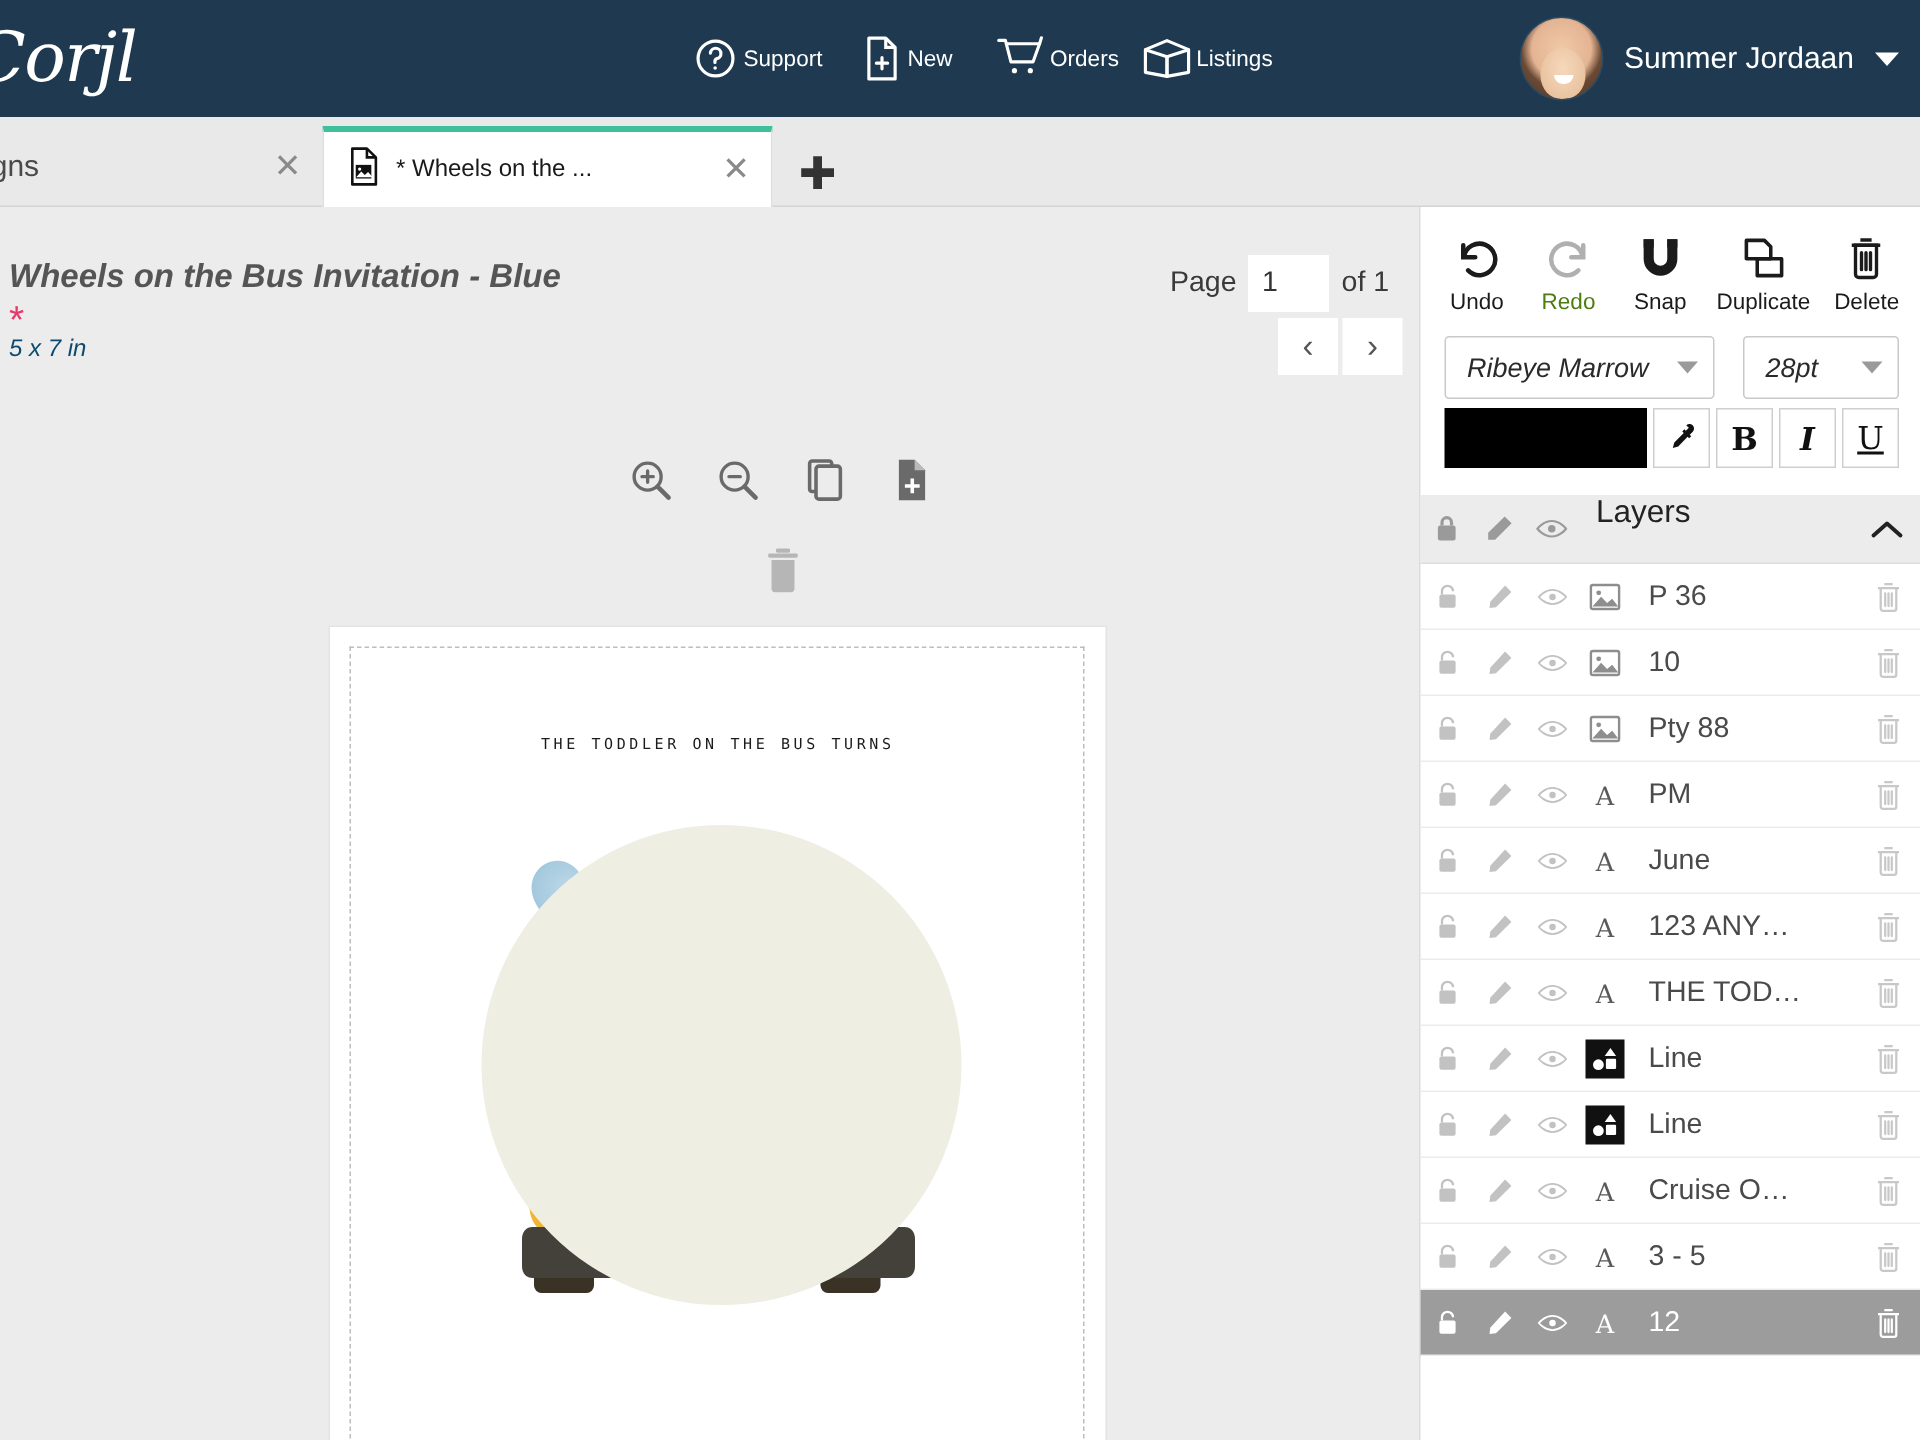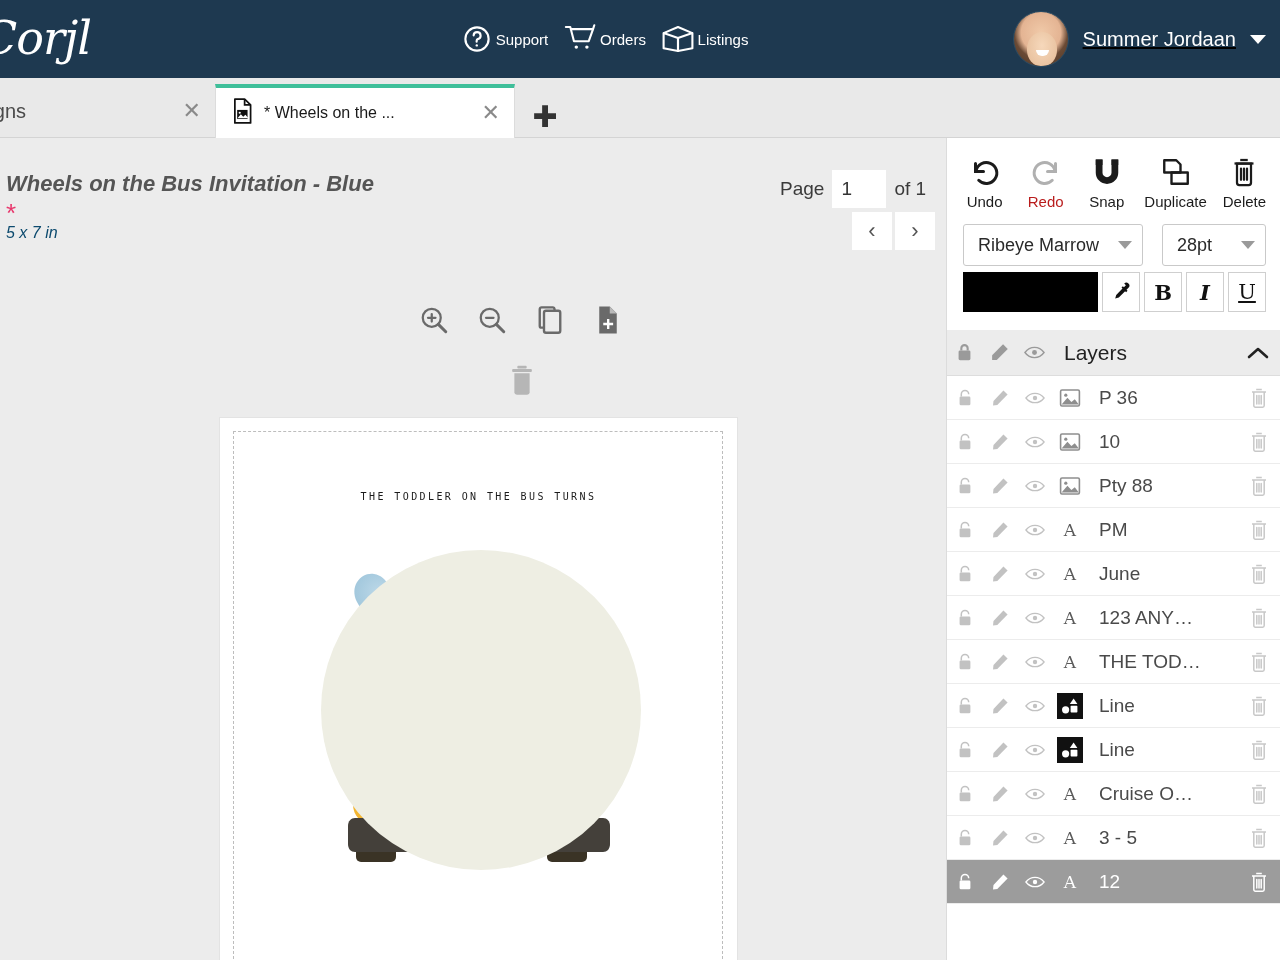--- a/index.html
+++ b/index.html
@@ -24,21 +24,21 @@
   }
   .navitems { position: absolute; left: 455px; top: 0; height: 78px; display: flex; }
   .navitem {
     width: 100px; height: 78px; display: flex; flex-direction: row;
     align-items: center; justify-content: center; gap: 4px; cursor: pointer;
   }
   .navitem .ico { height: 30px; display: flex; align-items: center; }
   .navitem .lbl { color: #ffffff; font-size: 15px; }
   .profile {
     position: absolute; right: 14px; top: 0; height: 78px;
-    display: flex; align-items: center; gap: 14px; cursor: pointer; text-decoration: underline;
+    display: flex; align-items: center; gap: 14px; cursor: pointer;
   }
   .avatar {
     width: 56px; height: 56px; border-radius: 50%;
     background: radial-gradient(circle at 50% 38%, #f0c9a8 0%, #e4b493 46%, #6a4a35 62%, #4a3526 100%);
     position: relative; overflow: hidden; border: 1px solid #2b4b63;
   }
   .avatar::before {
     content: ""; position: absolute; left: 13px; top: 20px; width: 30px; height: 34px;
     border-radius: 50% 50% 46% 46%;
     background: radial-gradient(ellipse at 50% 40%, #f6d8bb 0%, #eac4a2 70%, #d9ab86 100%);
@@ -143,44 +143,44 @@
   .right-panel {
     position: absolute; left: 946px; top: 138px; width: 334px; height: 822px;
     background: #ffffff; border-left: 1px solid #dcdcdc;
   }
   .rp-tools { display: flex; padding: 16px 12px 10px 14px; gap: 14px; }
   .rp-tool {
     flex: 1; display: flex; flex-direction: column; align-items: center; gap: 3px; cursor: pointer;
   }
   .rp-tool .ico { height: 36px; display: flex; align-items: center; }
   .rp-tool .lbl { font-size: 15px; color: #1b1b1b; }
-  .rp-tool.disabled .lbl { color: #b91c1c; }
-
-  .rp-font-row { display: flex; gap: 19px; padding: 4px 14px 0 16px; }
+  .rp-tool.disabled .lbl { color: #4d7c0f; }
+
+  .rp-font-row { display: flex; gap: 19px; padding: 4px 14px 0 16px; font-style: italic; }
   .select-box {
     height: 42px; background: #fff; border: 1px solid #c9c9c9; border-radius: 3px;
     display: flex; align-items: center; justify-content: space-between;
     padding: 0 10px 0 14px; cursor: pointer;
   }
   .sel-font { flex: 1 1 auto; }
   .sel-size { width: 104px; }
   .select-box .val { font-size: 18px; color: #2a2a2a; }
   .sel-caret { width: 0; height: 0; border-left: 7px solid transparent; border-right: 7px solid transparent; border-top: 8px solid #9a9a9a; }
 
   .rp-style-row { display: flex; gap: 4px; padding: 6px 14px 0 16px; align-items: stretch; }
   .color-swatch { flex: 1 1 auto; height: 40px; background: #000000; cursor: pointer; }
   .sq-btn {
     width: 38px; height: 40px; border: 1px solid #cfcfcf; background: #fff;
     display: flex; align-items: center; justify-content: center; cursor: pointer;
     font-size: 21px; color: #111;
   }
 
   .layers-header {
     margin: 18px 0 0 0; height: 46px; background: #ececec;
-    display: flex; align-items: center; border-bottom: 1px solid #ddd;
+    display: flex; border-bottom: 1px solid #ddd;
   }
   .lh-icocell { width: 35px; display: flex; align-items: center; justify-content: center; }
   .layers-title { flex: 1; font-size: 21px; color: #222; padding-left: 12px; }
   .layers-collapse { width: 44px; display: flex; align-items: center; justify-content: center; cursor: pointer; }
 
   .layer-row {
     height: 44px; display: flex; align-items: center;
     border-bottom: 1px solid #ececec;
   }
   .layer-row.selected { background: #9c9c9c; }
@@ -206,20 +206,30 @@
         <span class="ico">
           <svg width="30" height="30" viewBox="0 0 24 24" fill="none" stroke="#fff" stroke-width="1.7">
             <circle cx="12" cy="12" r="9.3"></circle>
             <path d="M9.3 9.1a2.8 2.8 0 1 1 3.3 3c-.6.2-.9.8-.9 1.5v.5" stroke-linecap="round"></path>
             <circle cx="11.8" cy="17.1" r="0.95" fill="#fff" stroke="none"></circle>
           </svg>
         </span>
         <span class="lbl">Support</span>
       </div>
 
+      <div class="navitem">
+        <span class="ico">
+          <svg width="26" height="30" viewBox="0 0 20 24" fill="none" stroke="#fff" stroke-width="1.7">
+            <path d="M3 1.1h9l5 5v16.8H3z" stroke-linejoin="round"></path>
+            <path d="M12 1.1v5h5"></path>
+            <path d="M10 11.5v6M7 14.5h6" stroke-linecap="round"></path>
+          </svg>
+        </span>
+        <span class="lbl">New</span>
+      </div>
 
 
       <div class="navitem">
         <span class="ico">
           <svg width="32" height="30" viewBox="0 0 26 24" fill="none" stroke="#fff" stroke-width="1.7">
             <path d="M1.5 2.2h3.6l3 11.6h12L23.6 4H6" stroke-linecap="round" stroke-linejoin="round"></path>
             <path d="M23.6 4 24.6.8" stroke-linecap="round"></path>
             <circle cx="10" cy="18.6" r="1.4" fill="#fff" stroke="none"></circle>
             <circle cx="18.6" cy="18.6" r="1.4" fill="#fff" stroke="none"></circle>
           </svg>

